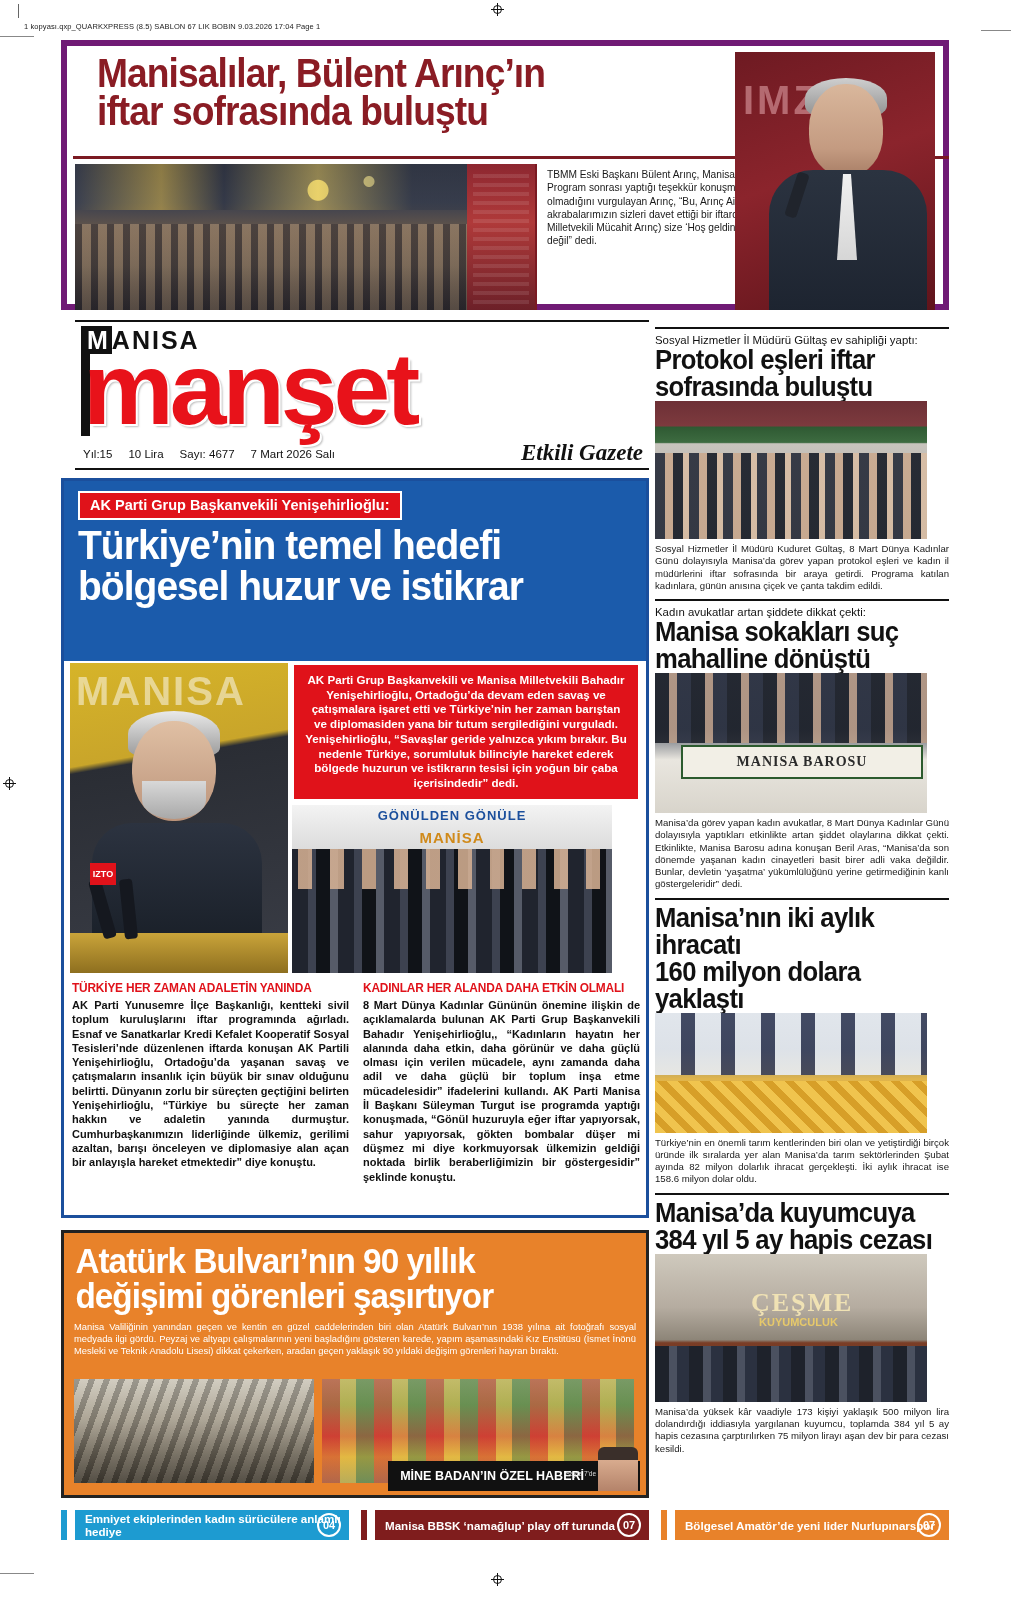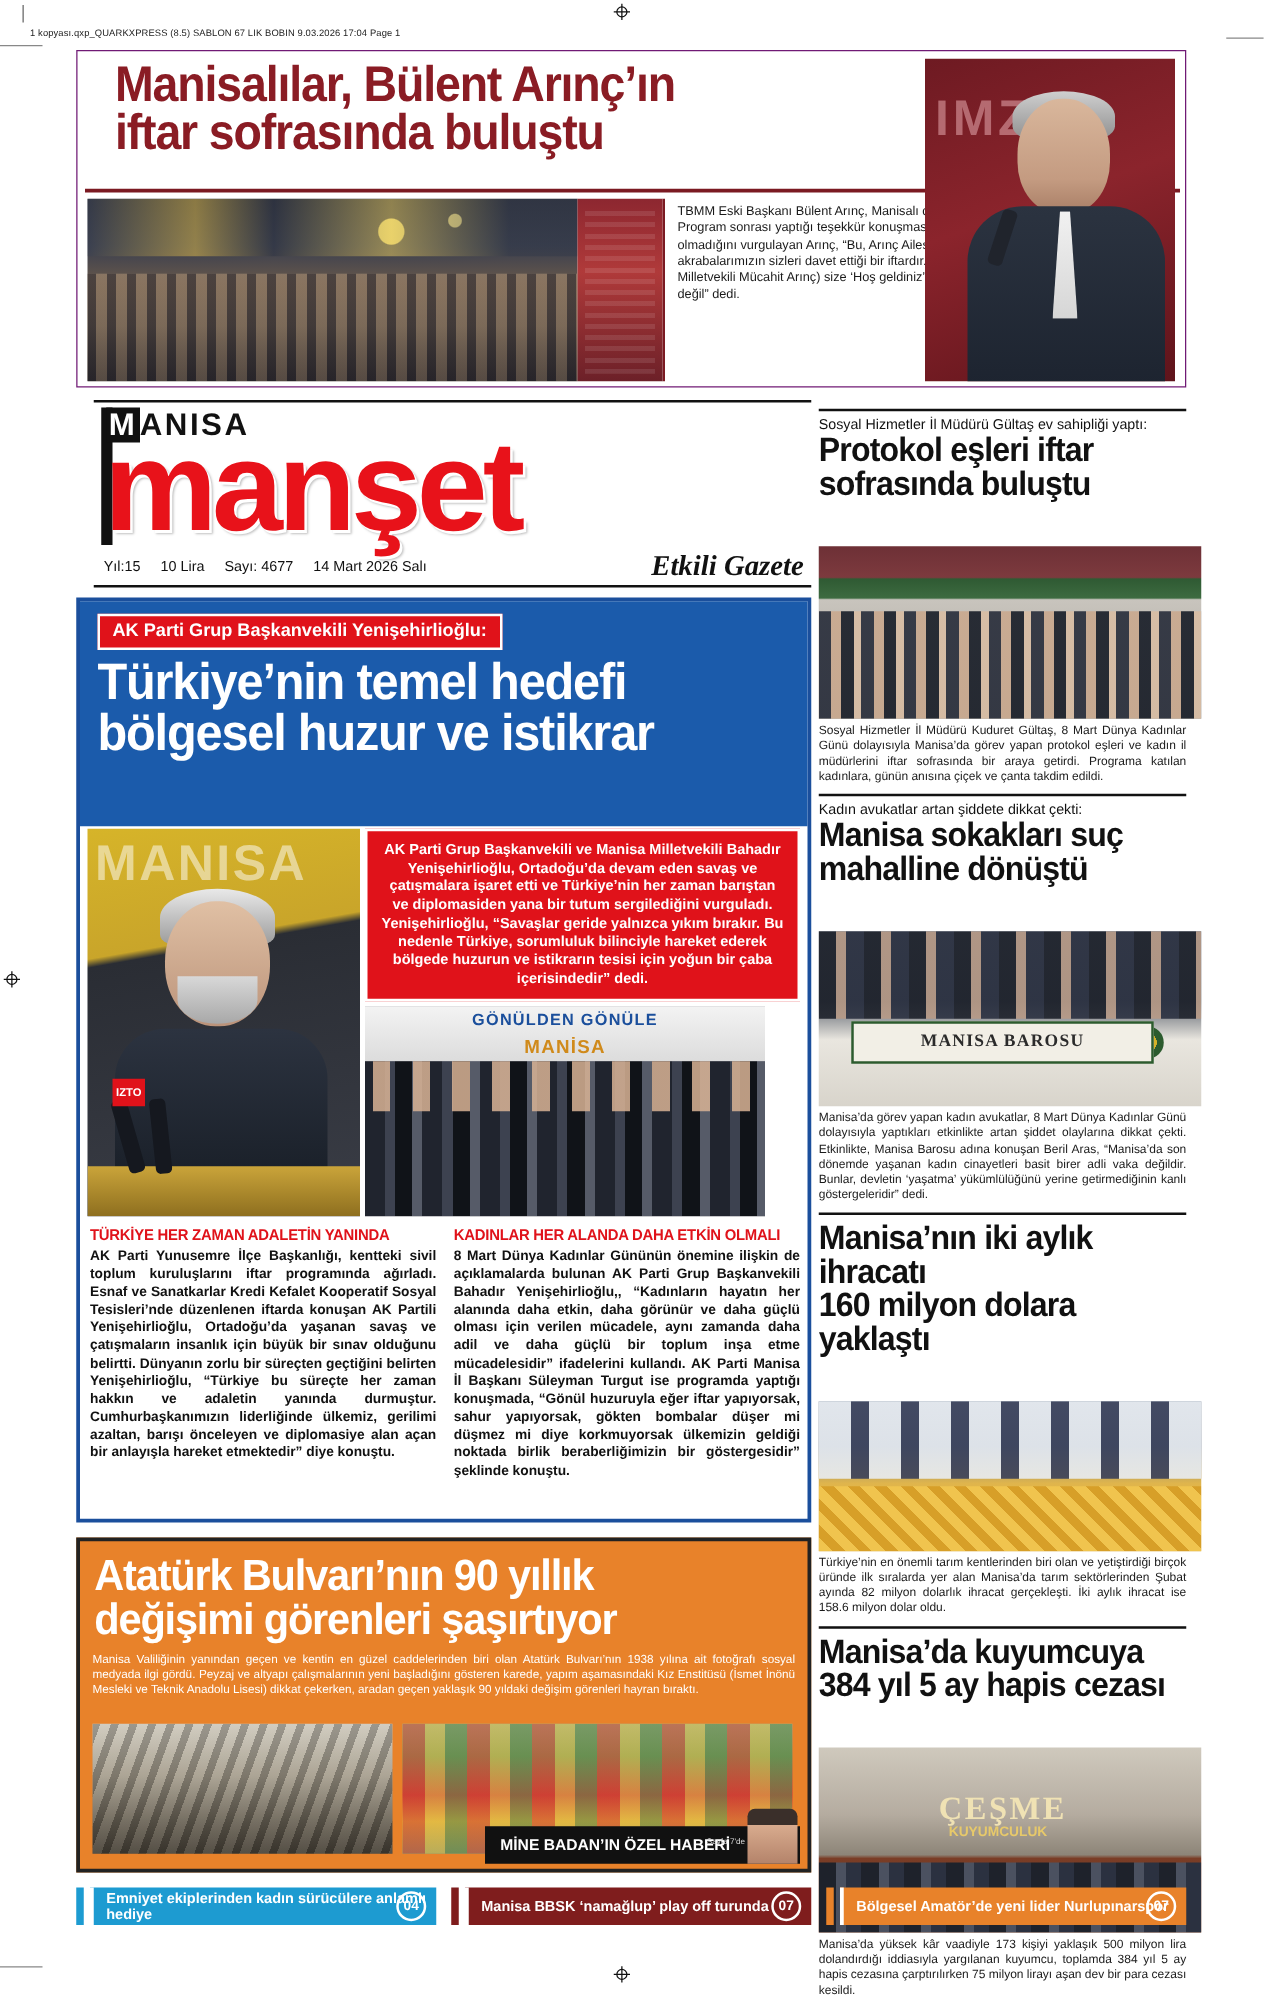--- a/index.html
+++ b/index.html
@@ -35,21 +35,21 @@
   .trim-tr { position: absolute; right: 0; top: 30px; width: 30px; height: 1px; background: #888; }
 
   .page {
     position: absolute; left: 55px; top: 34px;
     width: 900px; height: 1530px;
   }
 
   
   .lead {
     position: absolute; left: 6px; top: 6px; width: 888px; height: 270px;
-    border: 1px solid #701a75; background: #fff;
+    border: 6px solid #701a75; background: #fff;
   }
   .lead-head {
     padding: 8px 14px 4px 14px;
   }
   .lead-title {
     margin-left: 16px;
     color: #8a1c24;
     font-family: "Liberation Sans", sans-serif;
     font-weight: 700;
     font-size: 40px;
@@ -256,21 +256,21 @@
   .rail { position:absolute; left: 600px; top: 286px; width: 294px; }
 
   .r-rule { height: 2px; background:#111; margin: 7px 0 5px 0; }
   .r-kicker { font-size: 11.4px; color:#111; margin-bottom: 1px; }
   .r-head {
     font-size: 27px; font-weight:700; line-height: 1.0; color:#111;
     letter-spacing: -.7px; transform: scaleX(.95); transform-origin: left top;
   }
   .r-text { font-size: 9.6px; line-height: 1.28; color:#1a1a1a; text-align: justify; margin-top: 4px; }
 
-  .r-photo { width: 306px; position: relative; overflow: hidden; margin-top: 36px; }
+  .r-photo { width: 272px; position: relative; overflow: hidden; }
   .rp1 {
     height: 138px;
     background: linear-gradient(180deg,#6d3036 0%, #7d3a3e 18%, #2f5a33 19%, #3d6b40 30%, #c8c4bd 31%, #a9a49b 100%);
   }
   .rp1::after {
     content:""; position:absolute; left:0; bottom:0; right:0; height: 86px;
     background: repeating-linear-gradient(90deg,
       #2a2f3c 0 10px, #c9a98f 10px 18px, #1a1f29 18px 28px, #d8bda4 28px 34px);
     opacity:.92;
   }
@@ -442,21 +442,21 @@
     <div class="mh-bar"></div>
     <div class="mh-manisa">
       <span class="drop">M</span><span>ANISA</span>
     </div>
     <div class="mh-manset">manşet</div>
     <div class="mh-etkili">Etkili Gazete</div>
     <div class="mh-meta">
       <span>Yıl:15</span>
       <span>10 Lira</span>
       <span>Sayı: 4677</span>
-      <span>14 Mart 2026 Salı</span>
+      <span>7 Mart 2026 Salı</span>
     </div>
     <div class="mh-rule-bot"></div>
   </div>
 
   <div class="mainstory">
     <div class="ms-blue">
       <div class="ms-kicker">AK Parti Grup Başkanvekili Yenişehirlioğlu:</div>
       <div class="ms-head">
         <div>Türkiye’nin temel hedefi</div>
         <div>bölgesel huzur ve istikrar</div>

